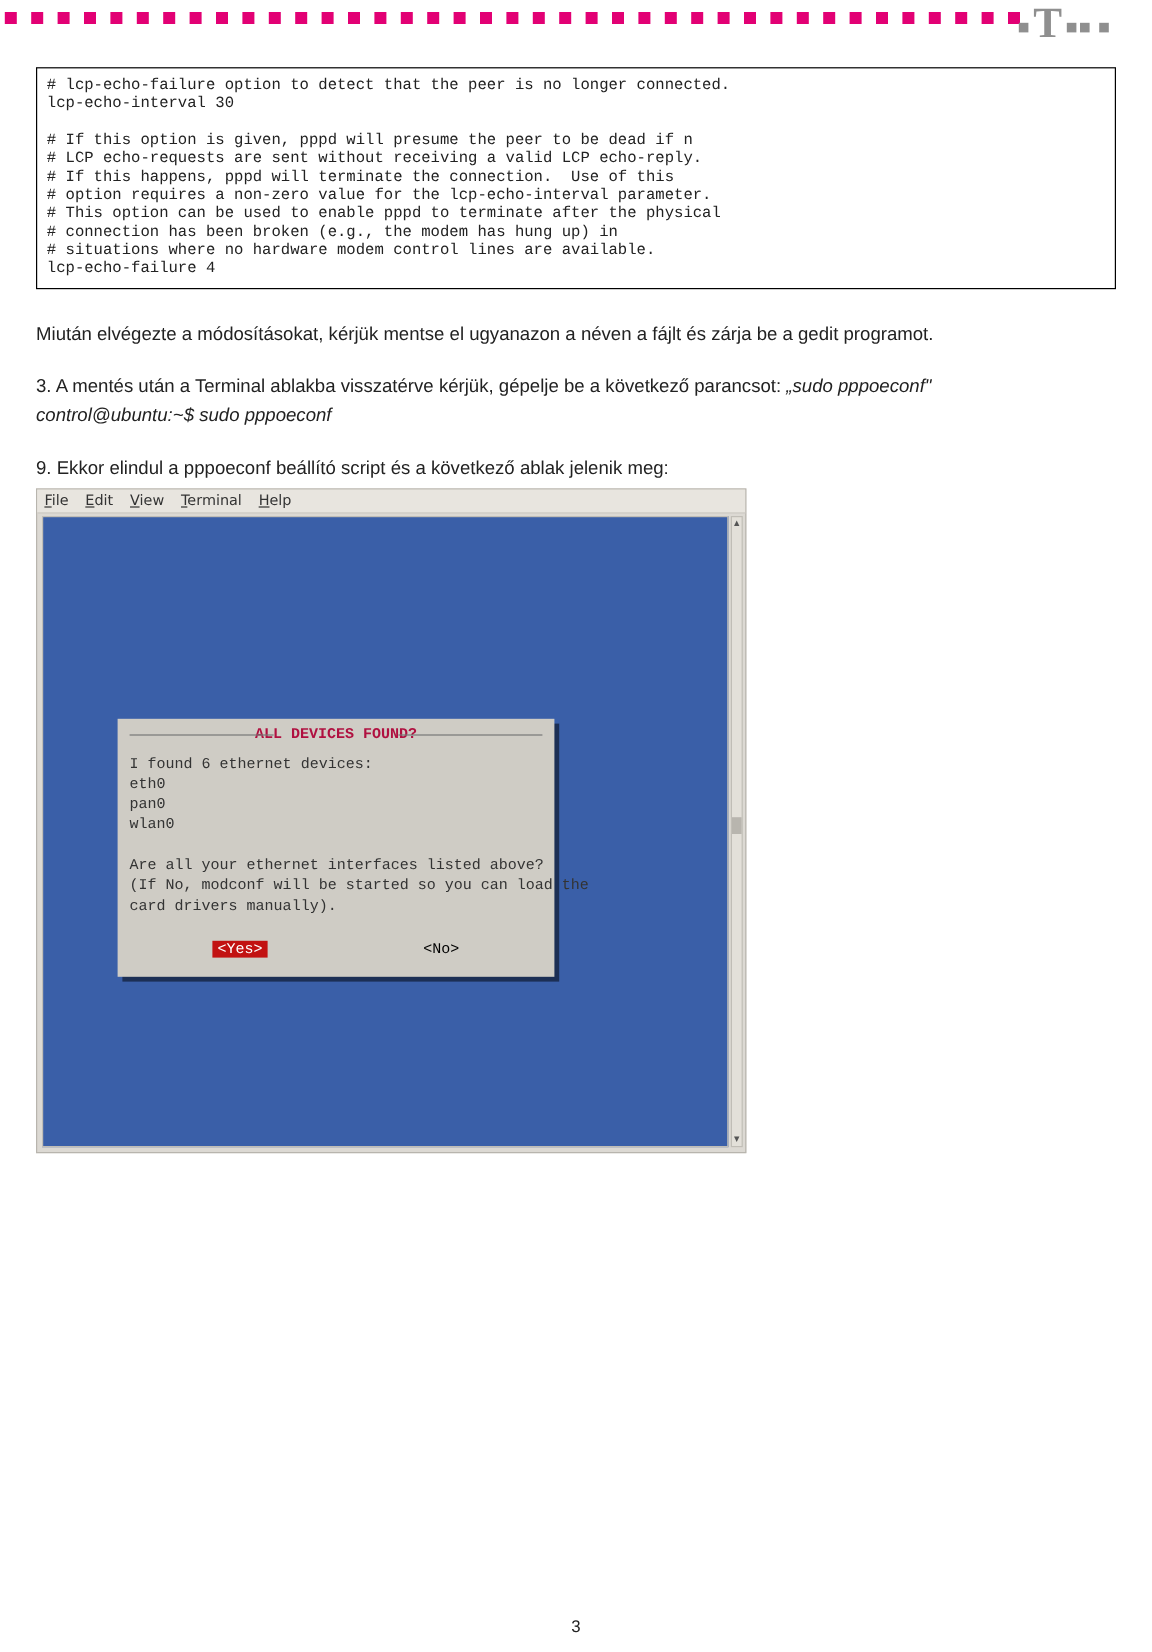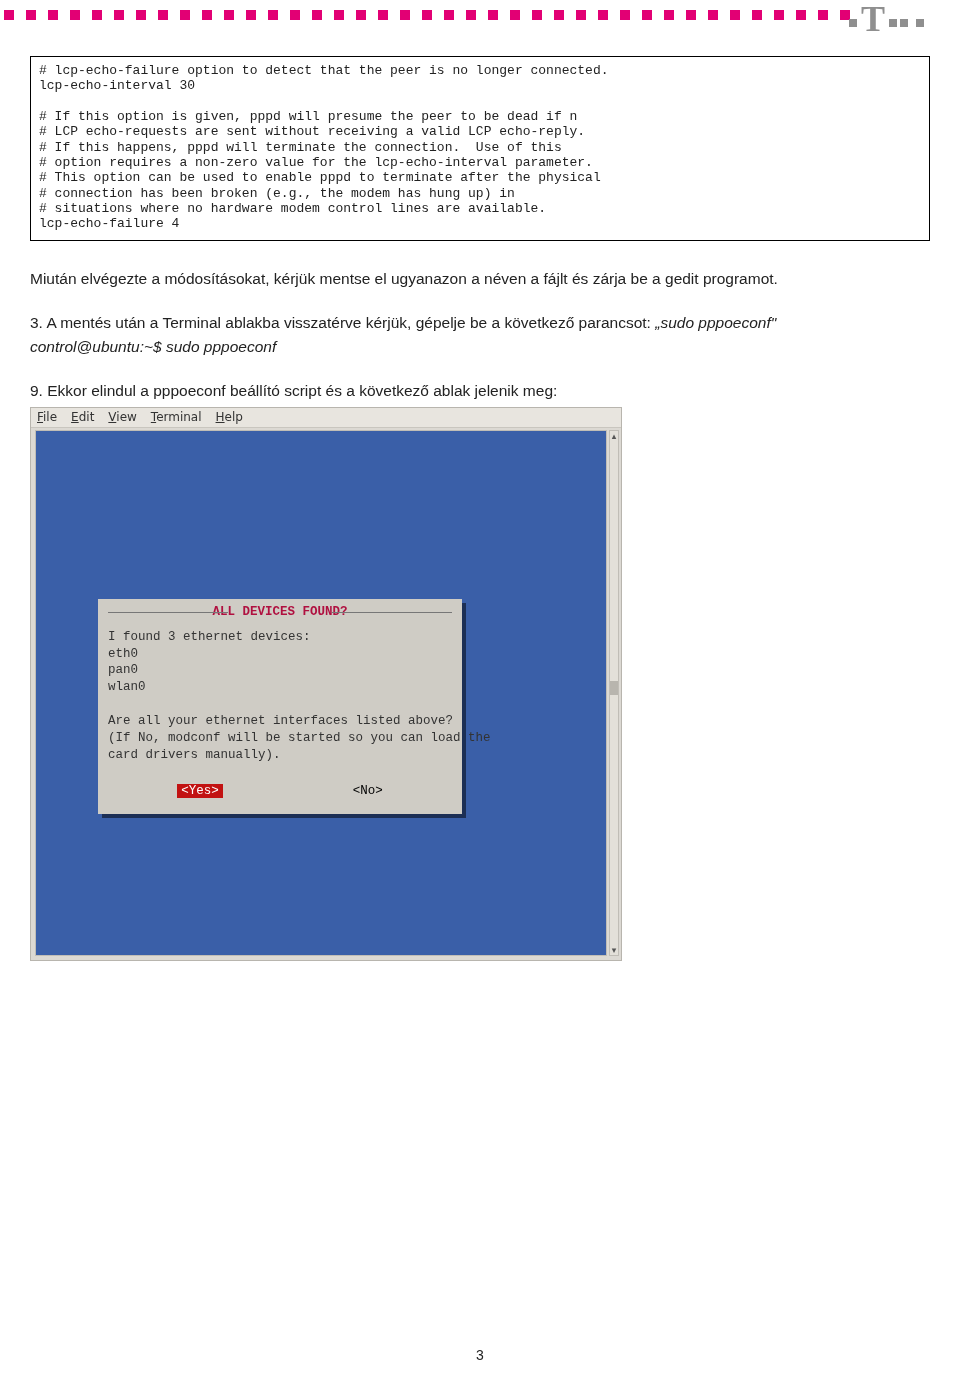--- a/index.html
+++ b/index.html
@@ -172,21 +172,21 @@
         <span><span class="u">E</span>dit</span>
         <span><span class="u">V</span>iew</span>
         <span><span class="u">T</span>erminal</span>
         <span><span class="u">H</span>elp</span>
       </div>
       <div class="termbody">
         <div class="dialog">
           <div class="dialog-title-row">
             <span class="dialog-title">ALL DEVICES FOUND?</span>
           </div>
-          <div class="dialog-body">I found 3 ethernet devices:
+          <div class="dialog-body">I found 6 ethernet devices:
 eth0
 pan0
 wlan0
 
 Are all your ethernet interfaces listed above?
 (If No, modconf will be started so you can load the
 card drivers manually).</div>
           <div class="dialog-buttons">
             <span class="btn-yes">&lt;Yes&gt;</span>
             <span class="btn-no">&lt;No&gt;</span>

